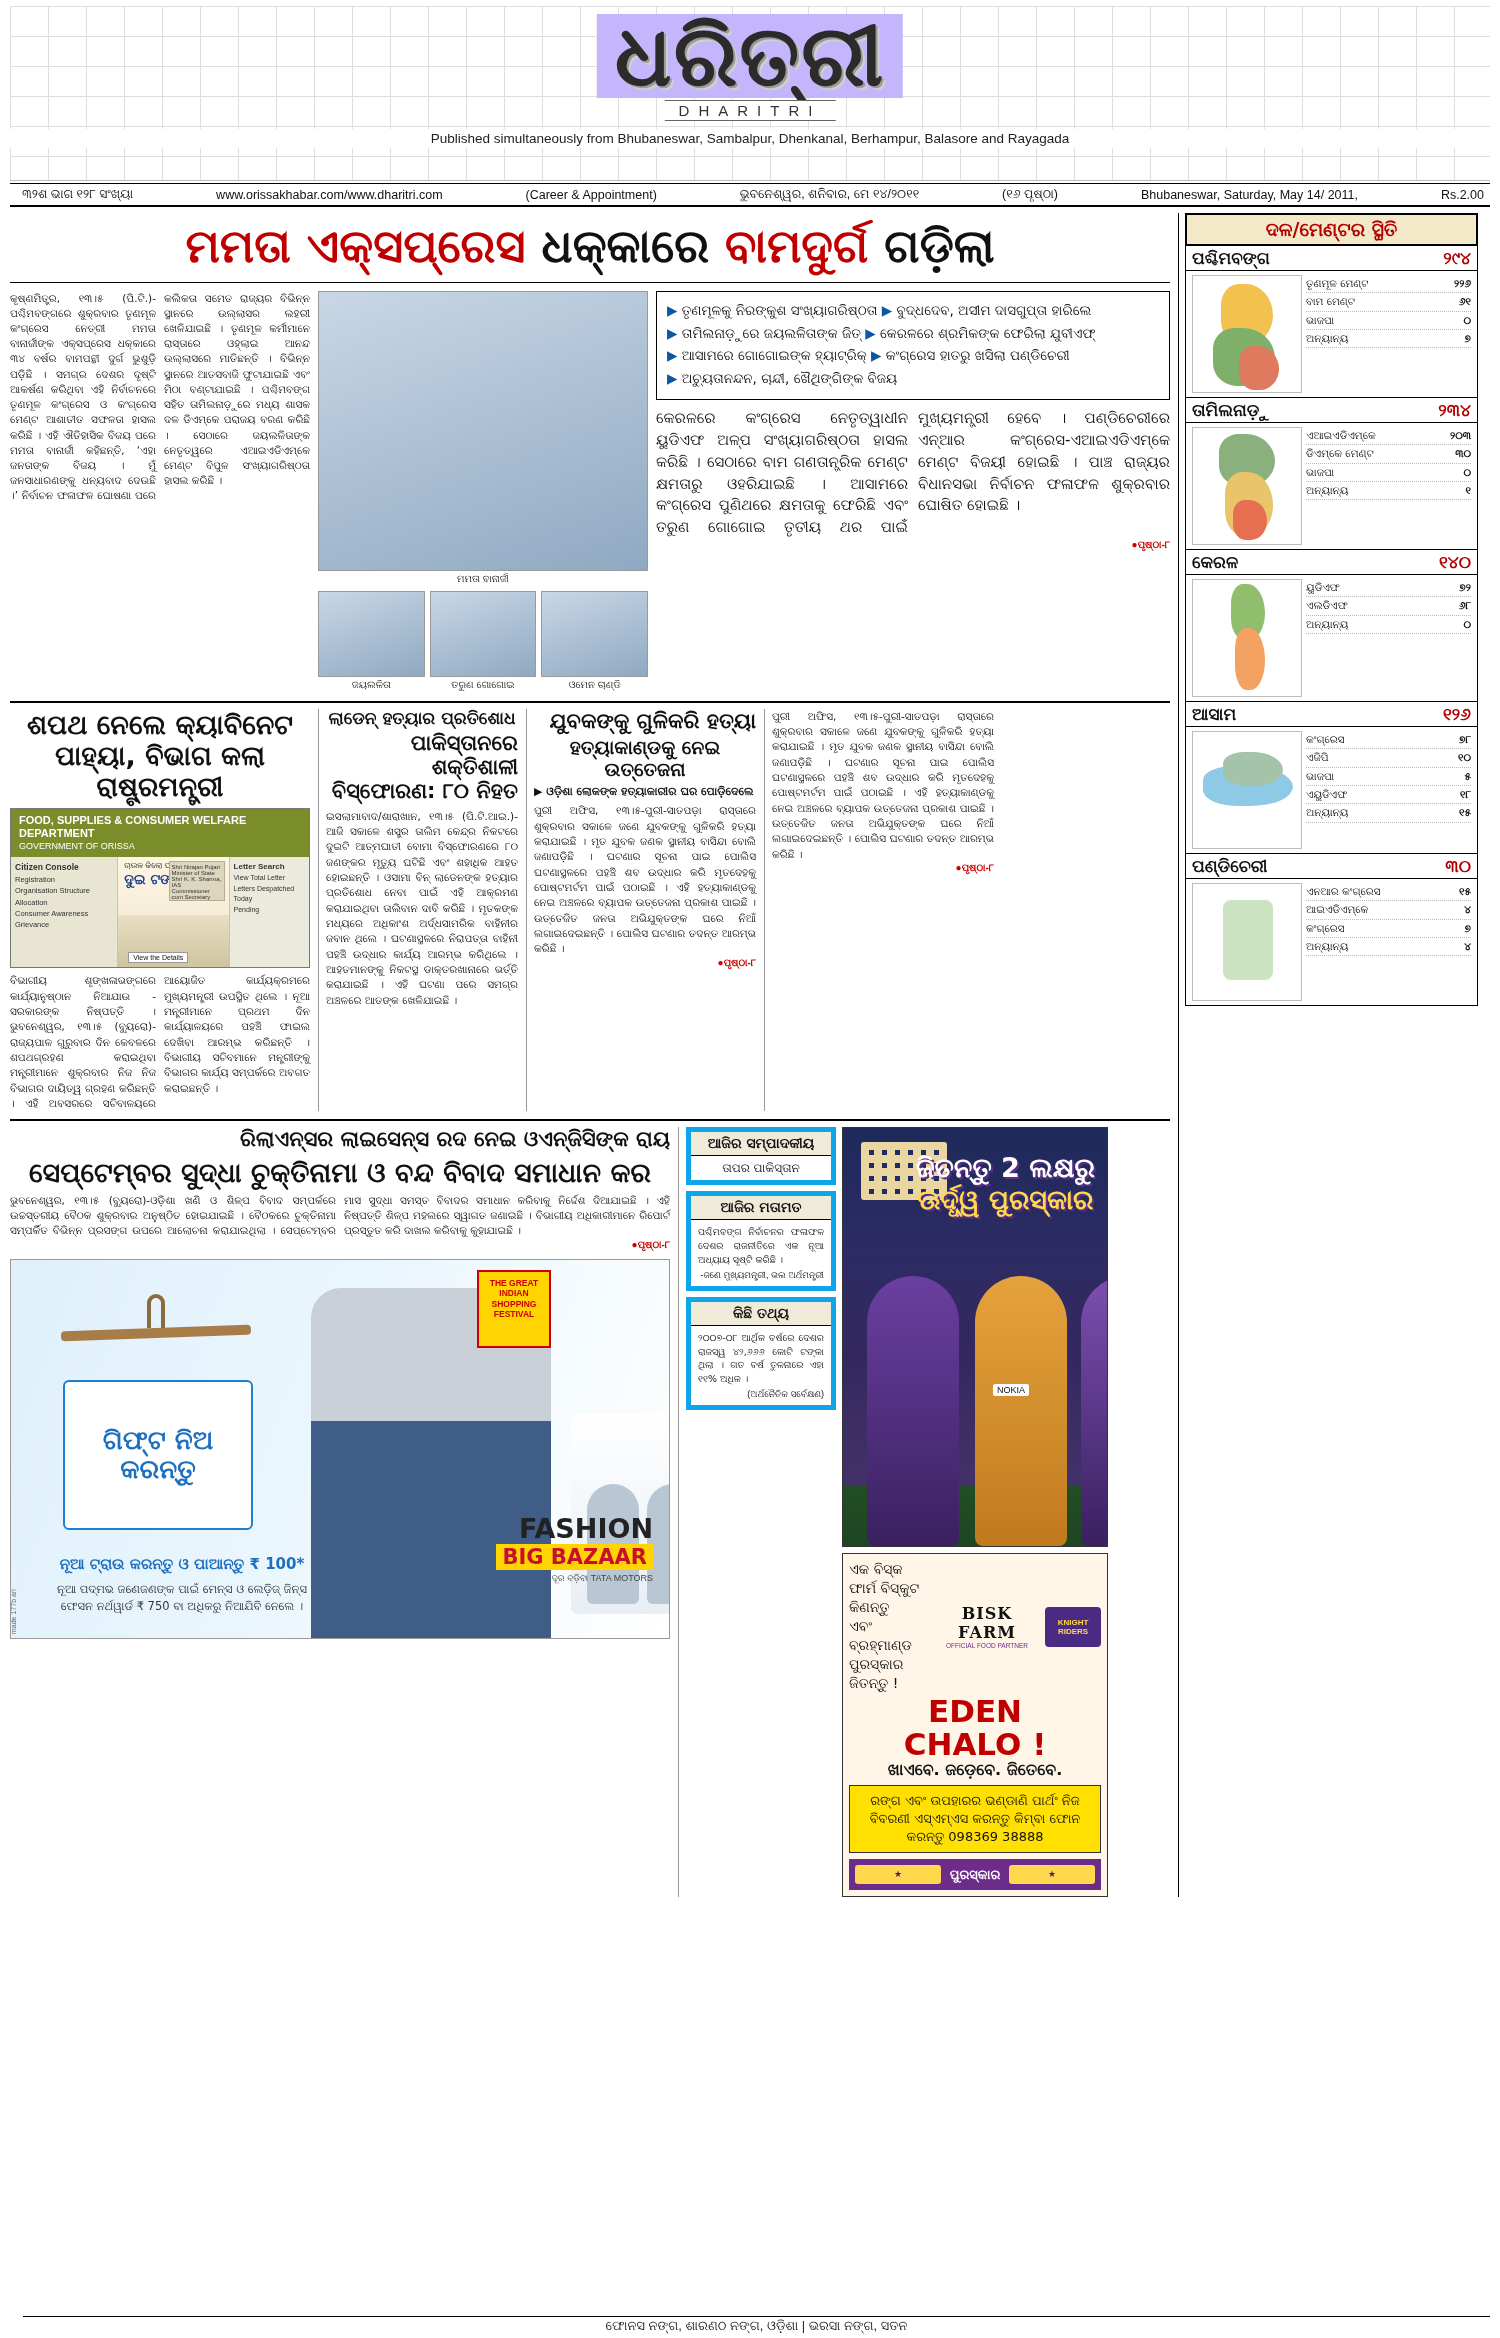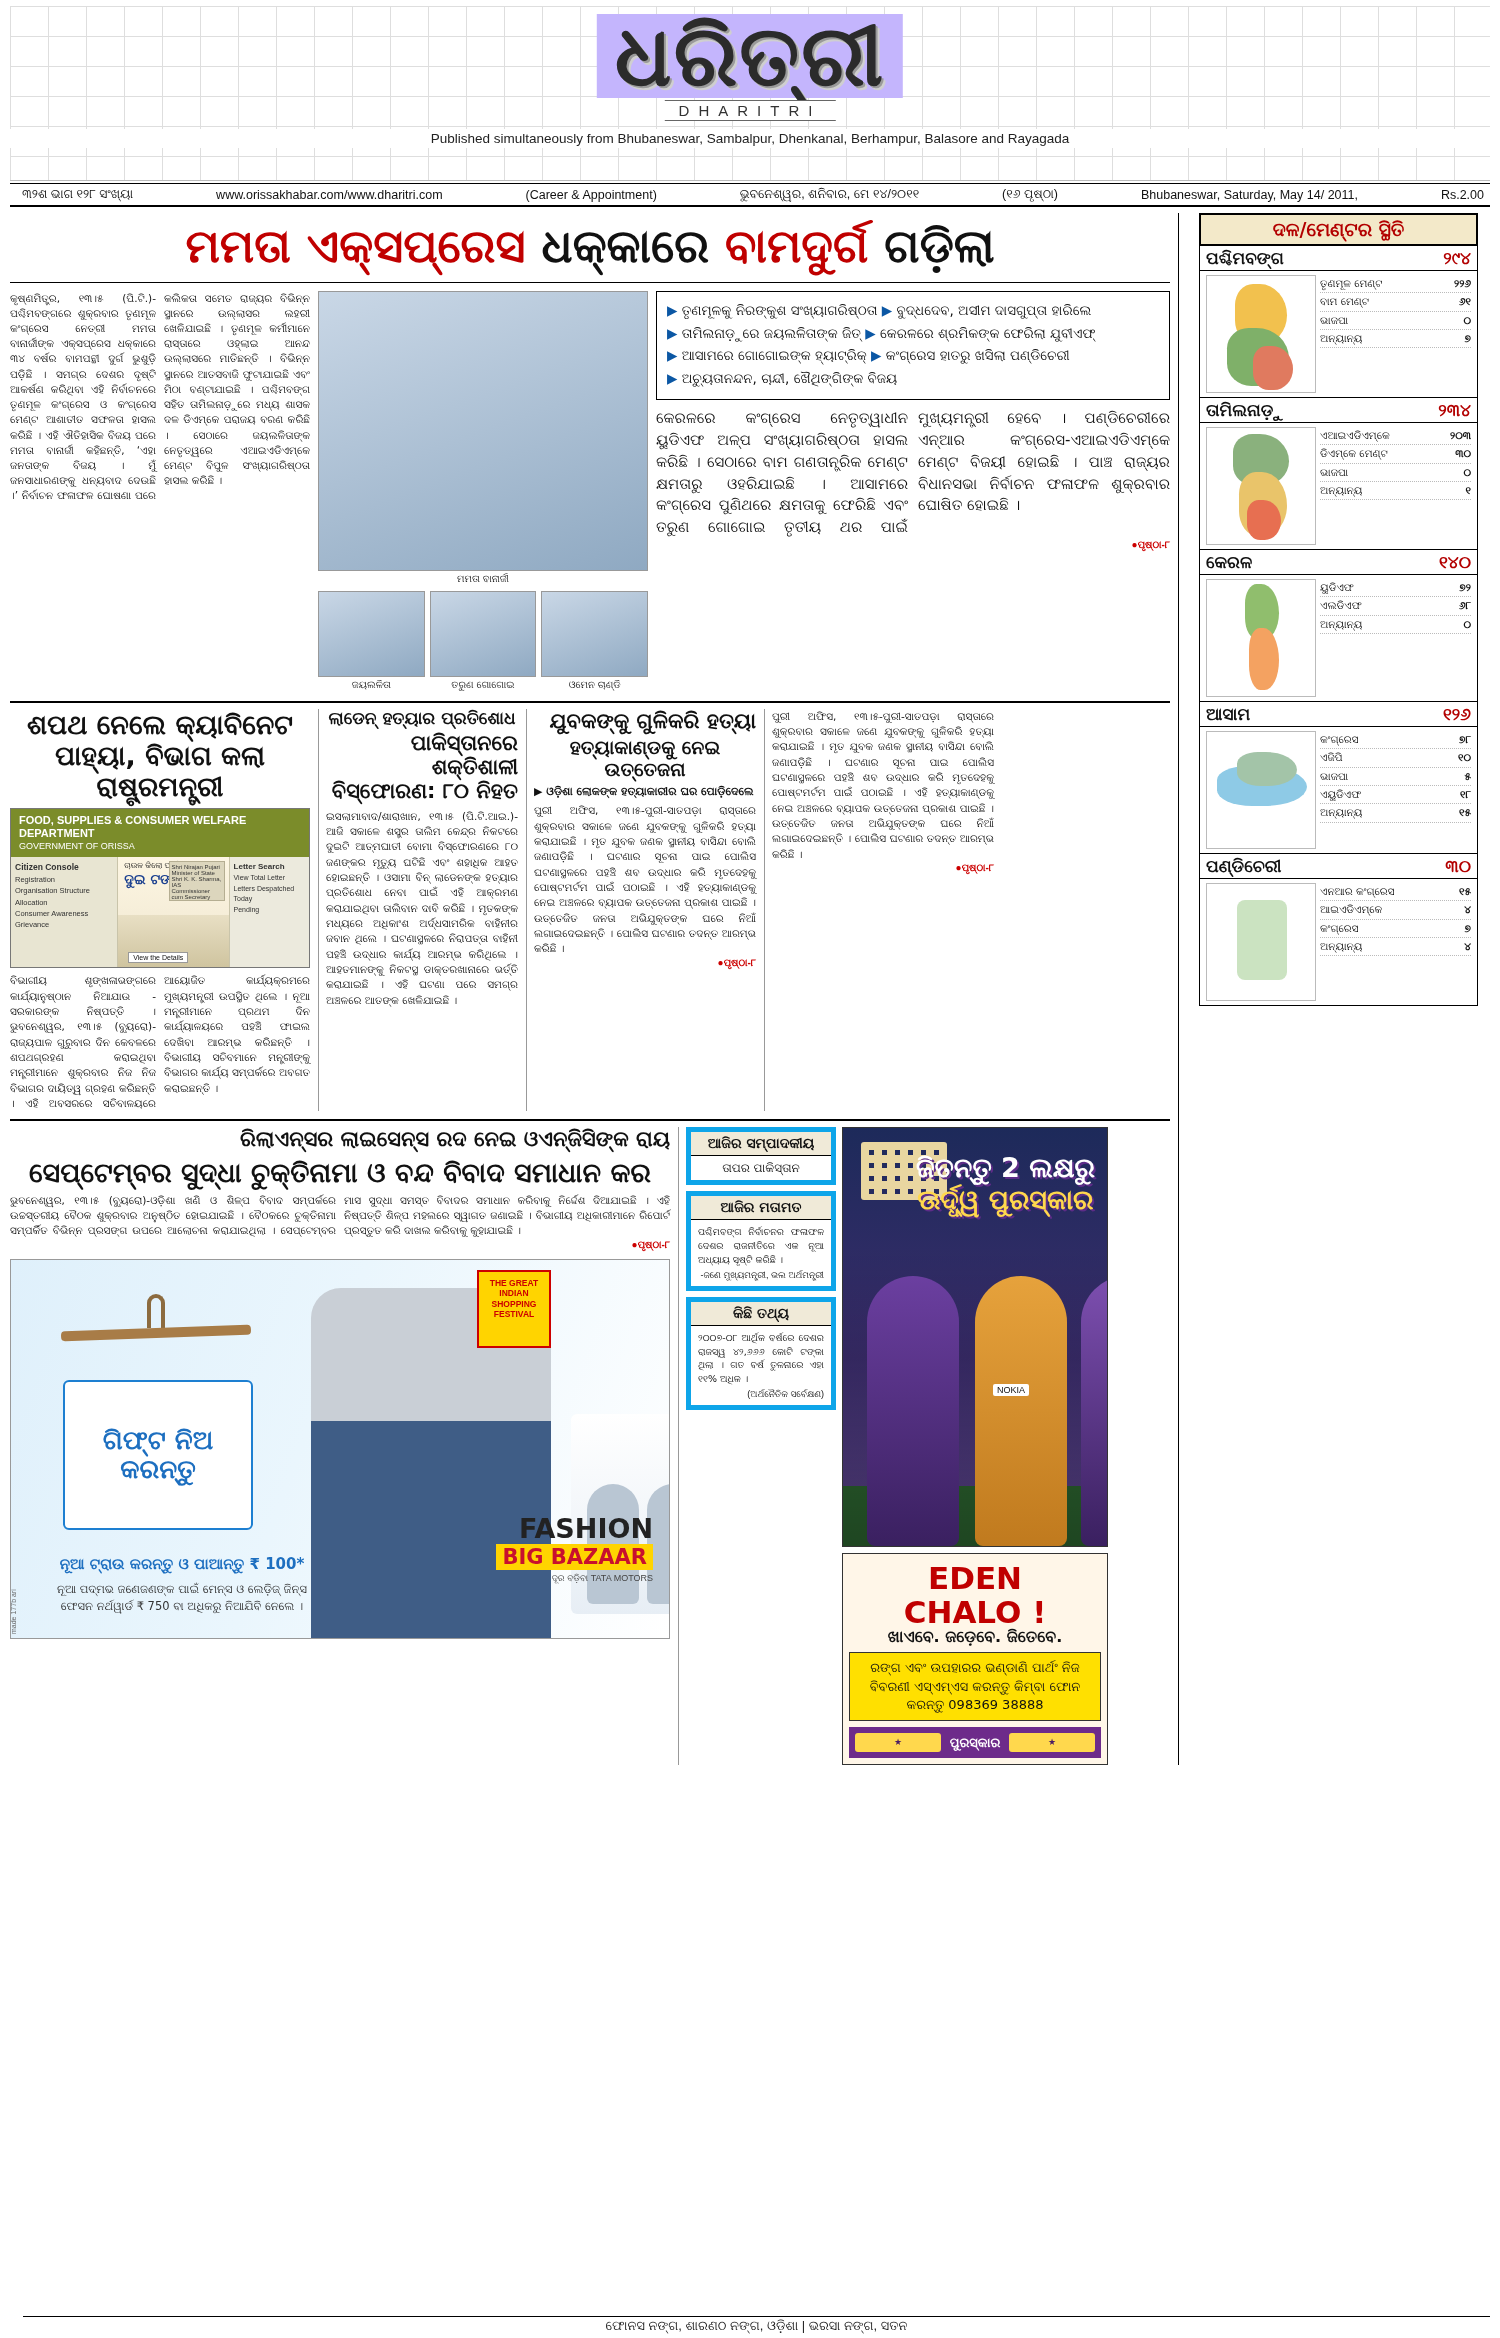--- a/index.html
+++ b/index.html
@@ -55,21 +55,21 @@
     border-top:1px solid #000; border-bottom:2px solid #000;
     padding:3px 6px; font-size:12.5px; margin-top:2px;
     position:relative;
   }
   .infobar span { white-space:nowrap;margin-left:6px; }
   .stars { position:absolute; right:6px; top:-12px; font-size:10px; letter-spacing:1px; color:#333;}
 
   
   .body-wrap { display:flex; gap:8px; margin-top:6px; }
   .left-col { width:1160px; }
-  .right-col { width:300px; border-left:1px solid #000; padding-left:20px; }
+  .right-col { width:300px; border-left:1px solid #000; padding-left:6px; }
 
   
   .main-headline {
     text-align:center; padding:8px 0 10px;
     font-family:"DejaVu Sans", sans-serif;
     font-weight:bold; font-size:46px; line-height:1.1;
     color:#c00000; letter-spacing:0;
     border-bottom:1px solid #000;
   }
   .main-headline .blk { color:#111; }
@@ -425,20 +425,31 @@
                 <div class="players">
                   <div class="player p1"></div>
                   <div class="player p2"></div>
                   <div class="player p3"></div>
 
                 </div>
                 <div style="position:absolute;left:150px;bottom:150px;background:#fff;color:#111;font-size:9px;padding:1px 4px;border-radius:2px">NOKIA</div>
               </div>
 
               <div class="biskfarm">
+                <div class="bf-row">
+                  <div class="bf-txt">
+                    <div>ଏକ ବିସ୍କ ଫାର୍ମ ବିସ୍କୁଟ କିଣନ୍ତୁ</div>
+                    <div>ଏବଂ ବ୍ରହ୍ମାଣ୍ଡ ପୁରସ୍କାର ଜିତନ୍ତୁ !</div>
+                  </div>
+                  <div class="bf-logo">
+                    <div class="bf-name">BISK FARM</div>
+                    <div class="bf-sub">OFFICIAL FOOD PARTNER</div>
+                  </div>
+                  <div class="kkr-badge">KNIGHT RIDERS</div>
+                </div>
                 <div class="eden">EDEN</div>
                 <div class="eden" style="color:#c00000">CHALO !</div>
                 <div class="eden-sub">ଖାଏବେ. ଜଡ଼େବେ. ଜିତେବେ.</div>
                 <div class="yellowbar">ରଙ୍ଗ ଏବଂ ଉପହାରର ଭଣ୍ଡାଣି ପାର୍ଥଂ ନିଜ ବିବରଣୀ ଏସ୍‌ଏମ୍‌ଏସ କରନ୍ତୁ କିମ୍ବା ଫୋନ କରନ୍ତୁ 098369 38888</div>
                 <div class="purplebar">
                   <div class="pz">★</div>
                   <div style="flex:1;text-align:center;font-family:'DejaVu Sans',sans-serif;font-size:13px;font-weight:bold">ପୁରସ୍କାର</div>
                   <div class="pz">★</div>
                 </div>
               </div>

